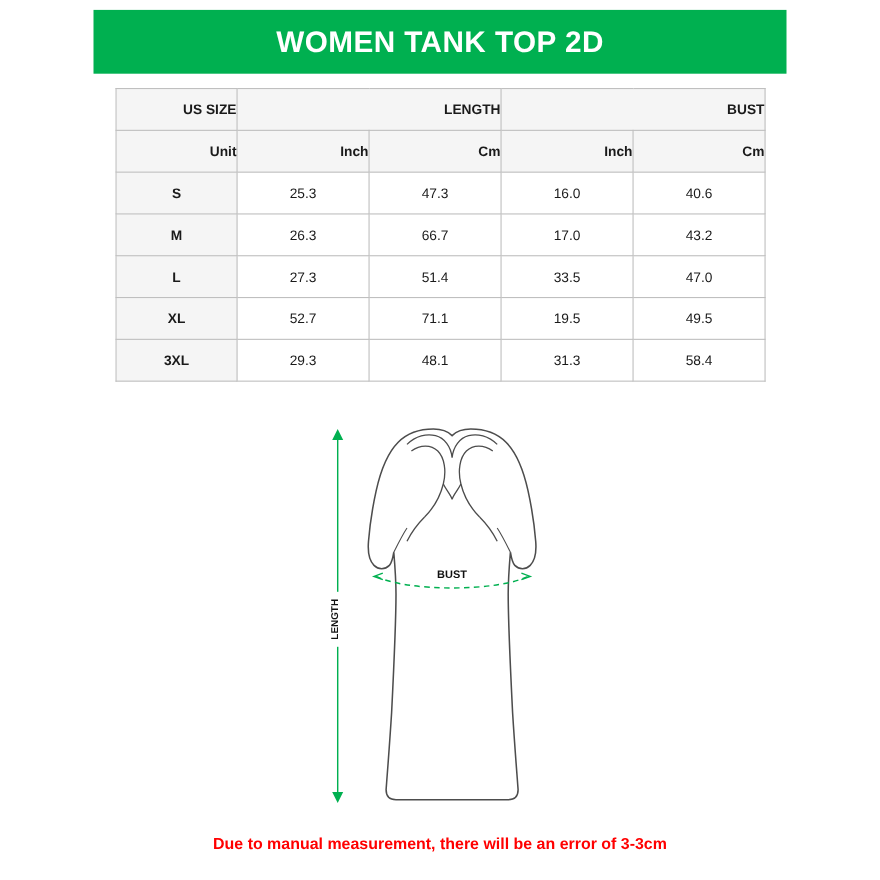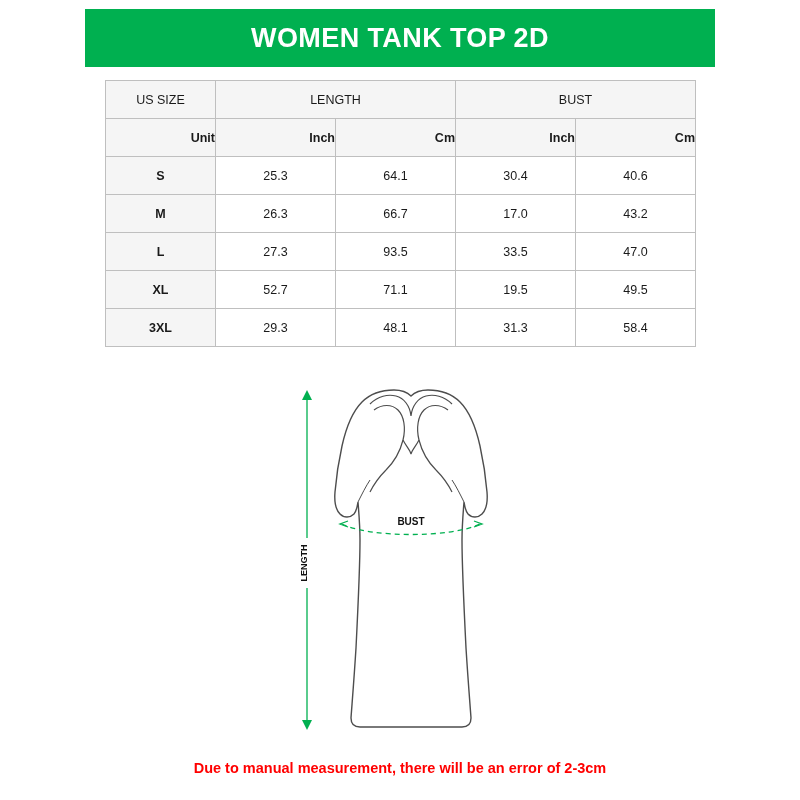--- a/index.html
+++ b/index.html
@@ -59,21 +59,22 @@
     color: #1a1a1a;
     padding: 0;
   }
   .size-table th {
     background: #f5f5f5;
     font-weight: bold;
     font-size: 12.5px;
   }
   .size-table .grouphead {
     background: #f5f5f5;
-    font-weight: normal;
+    font-weight: bold;
+    text-align: right;
   }
   .size-table .unit-row td {
     background: #f5f5f5;
     font-weight: bold;
     text-align: right;
   }
   .size-table .rowlabel {
     font-weight: bold;
     background: #f5f5f5;
   }
@@ -129,35 +130,35 @@
         <td>Unit</td>
         <td>Inch</td>
         <td>Cm</td>
         <td>Inch</td>
         <td>Cm</td>
       </tr>
 
       <tr>
         <td class="rowlabel">S</td>
         <td>25.3</td>
-        <td>64.1</td>
-        <td>30.4</td>
+        <td>47.3</td>
+        <td>16.0</td>
         <td>40.6</td>
       </tr>
       <tr>
         <td class="rowlabel">M</td>
         <td>26.3</td>
         <td>66.7</td>
         <td>17.0</td>
         <td>43.2</td>
       </tr>
       <tr>
         <td class="rowlabel">L</td>
         <td>27.3</td>
-        <td>93.5</td>
+        <td>51.4</td>
         <td>33.5</td>
         <td>47.0</td>
       </tr>
       <tr>
         <td class="rowlabel">XL</td>
         <td>52.7</td>
         <td>71.1</td>
         <td>19.5</td>
         <td>49.5</td>
       </tr>
@@ -229,15 +230,15 @@
       <g>
         <line x1="37" y1="10" x2="37" y2="334" stroke="#00b050" stroke-width="1.3"></line>
         <path d="M37 2 l-5 10 l10 0 Z" fill="#00b050"></path>
         <path d="M37 342 l-5 -10 l10 0 Z" fill="#00b050"></path>
         <rect x="29" y="150" width="16" height="50" fill="#ffffff"></rect>
         <text x="37" y="175" text-anchor="middle" transform="rotate(-90 37 175)" font-family="Liberation Sans, sans-serif" font-size="9" font-weight="bold" fill="#111111">LENGTH</text>
       </g>
     </svg>
   </div>
 
-  <div class="footer-note">Due to manual measurement, there will be an error of 2-3cm</div>
+  <div class="footer-note">Due to manual measurement, there will be an error of 3-3cm</div>
 
 </div>
 
 </body></html>

